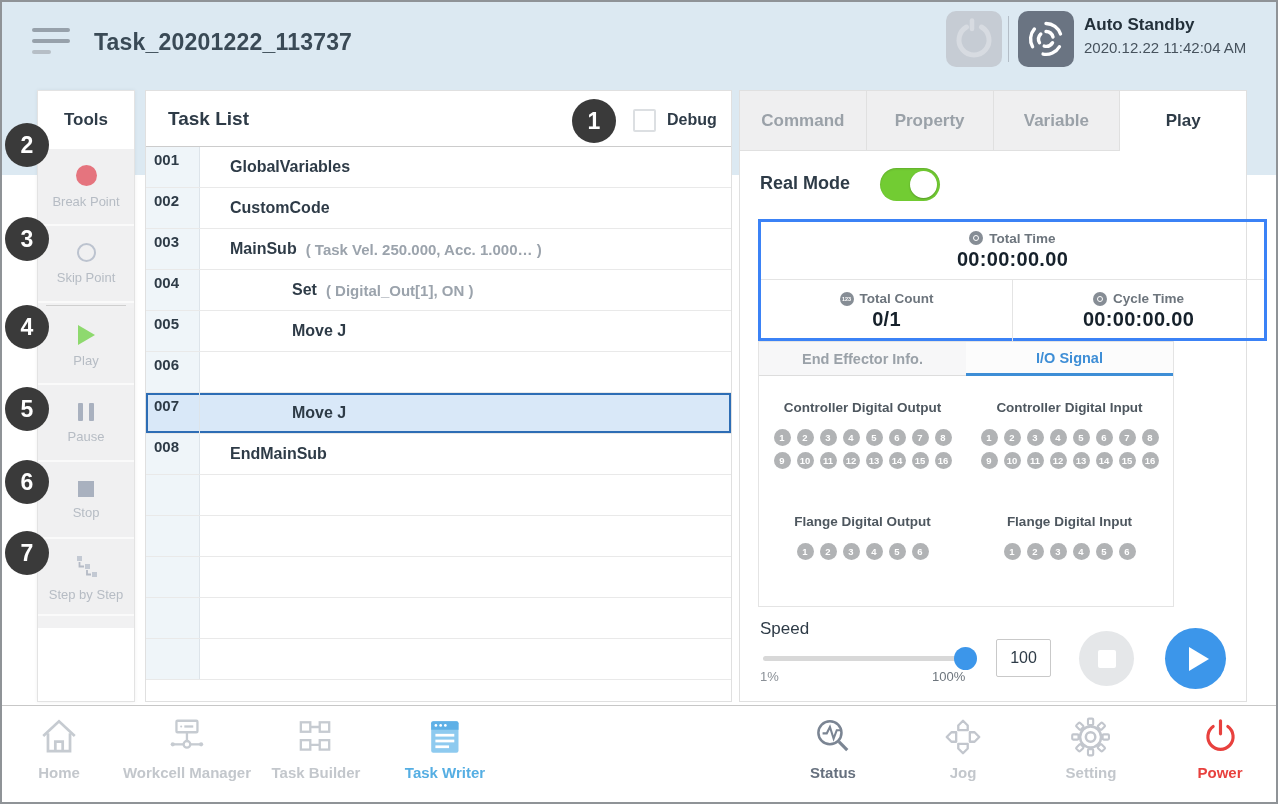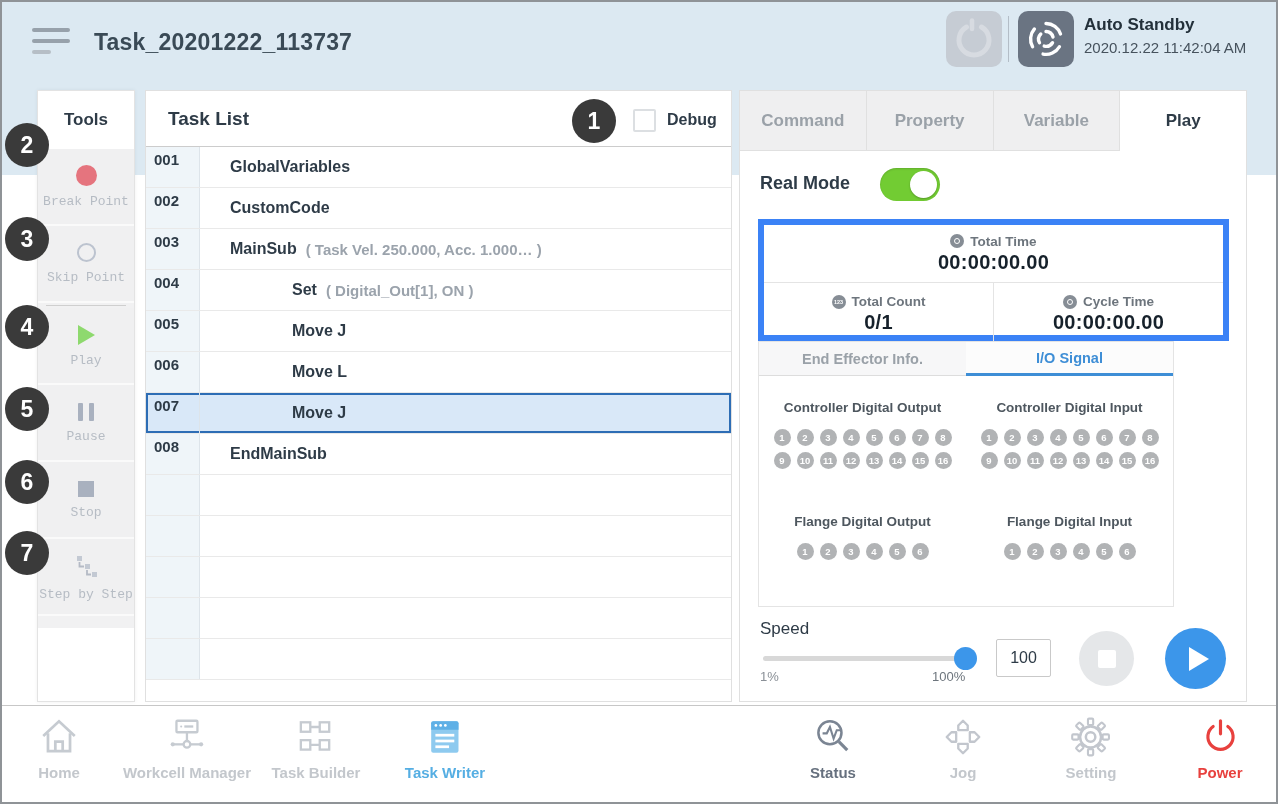--- a/index.html
+++ b/index.html
@@ -24,21 +24,21 @@
   .hdr-status { position:absolute; left:1082px; top:13px; }
   .hdr-status .t1 { font-size:17px; font-weight:bold; color:#23303a; }
   .hdr-status .t2 { font-size:15px; color:#46525d; margin-top:4px; }
 
   
   .callout { position:absolute; width:44px; height:44px; border-radius:50%; background:#3a3a3a; color:#fff; font-size:23px; font-weight:bold; display:flex; align-items:center; justify-content:center; z-index:50; }
 
   
   .tools-card { position:absolute; left:35px; top:88px; width:98px; height:612px; background:#fff; border:1px solid #e3e3e3; box-shadow:0 0 4px rgba(0,0,0,.06); }
   .tools-title { height:58px; display:flex; align-items:center; justify-content:center; font-size:17px; font-weight:bold; color:#2e3b47; }
-  .tools-body { background:#f1f1f2; padding-bottom:12px;font-family:Liberation Mono, monospace; }
+  .tools-body { background:#f1f1f2; padding-bottom:12px; }
   .tool-btn { height:77px; display:flex; flex-direction:column; align-items:center; justify-content:center; gap:9px; background:#f0f0f1; border-bottom:2px solid #fafafa; cursor:pointer; }
   .tool-btn span.lbl { font-size:13px; color:#b6bcc4; text-align:center; line-height:13px; }
   .tool-divider { height:1px; background:#cfcfcf; margin:2px 8px; }
   .ic-bp { width:21px; height:21px; border-radius:50%; background:#e5747e; }
   .ic-sp { width:19px; height:19px; border-radius:50%; border:2px solid #bcc3cf; background:transparent; }
   .ic-play { width:0; height:0; border-left:17px solid #8ed96e; border-top:10px solid transparent; border-bottom:10px solid transparent; }
   .ic-pause { display:flex; gap:6px; }
   .ic-pause i { width:5px; height:18px; background:#a9b1bf; border-radius:1px; }
   .ic-stop { width:16px; height:16px; background:#a9b1bf; }
 
@@ -62,21 +62,21 @@
   .right-card { position:absolute; left:737px; top:88px; width:508px; height:612px; background:#fff; border:1px solid #e0e0e0; }
   .rtabs { position:absolute; left:0; top:0; right:0; height:60px; display:flex; }
   .rtab { flex:1; display:flex; align-items:center; justify-content:center; font-size:17px; font-weight:bold; color:#9aa1a8; background:#efeff0; border-right:1px solid #e0e0e0; border-bottom:1px solid #e0e0e0; cursor:pointer; }
   .rtab:last-child { border-right:none; }
   .rtab.active { background:#fff; color:#2e3b47; border-bottom:1px solid transparent; }
 
   .realmode-label { position:absolute; left:20px; top:82px; font-size:18px; font-weight:bold; color:#2e3b47; }
   .toggle { position:absolute; left:140px; top:77px; width:60px; height:33px; border-radius:17px; background:#72cc33; box-shadow:inset 0 1px 2px rgba(0,0,0,.15); cursor:pointer; }
   .toggle .knob { position:absolute; right:3px; top:3px; width:27px; height:27px; border-radius:50%; background:#fff; box-shadow:0 1px 2px rgba(0,0,0,.25); }
 
-  .stats { position:absolute; left:18px; top:128px; width:471px; height:122px; border:6px solid #3b82f6; }
+  .stats { position:absolute; left:18px; top:128px; width:509px; height:122px; border:3px solid #3b82f6; }
   .stats-top { height:58px; border-bottom:1px solid #e4e4e4; display:flex; flex-direction:column; align-items:center; justify-content:center; gap:2px; }
   .stats-bottom { display:flex; height:62px; }
   .stats-cell { flex:1; display:flex; flex-direction:column; align-items:center; justify-content:center; gap:2px; }
   .stats-cell.left { border-right:1px solid #e4e4e4; }
   .stat-label { display:flex; align-items:center; gap:6px; font-size:13.5px; font-weight:bold; color:#6d757d; }
   .stat-value { font-size:20px; font-weight:bold; color:#16212b; letter-spacing:.3px; }
   .icon-ring { width:14px; height:14px; border-radius:50%; background:#868d95; display:inline-flex; align-items:center; justify-content:center; }
   .icon-ring i { width:6px; height:6px; border:1.6px solid #fff; border-radius:50%; }
   .icon-count { width:14px; height:14px; border-radius:50%; background:#868d95; color:#fff; font-size:5.5px; font-weight:bold; display:inline-flex; align-items:center; justify-content:center; letter-spacing:0; }
 
@@ -222,23 +222,20 @@
           </div>
         </div>
         <div class="trow">
           <div class="tnum">005</div>
           <div class="tbody-cell ind">
             <span class="tname">Move J</span>
           </div>
         </div>
         <div class="trow">
           <div class="tnum">006</div>
-          <div class="tbody-cell ind">
-            <span class="tname">Move L</span>
-          </div>
         </div>
         <div class="trow selected">
           <div class="tnum">007</div>
           <div class="tbody-cell ind">
             <span class="tname">Move J</span>
           </div>
         </div>
         <div class="trow">
           <div class="tnum">008</div>
           <div class="tbody-cell">

